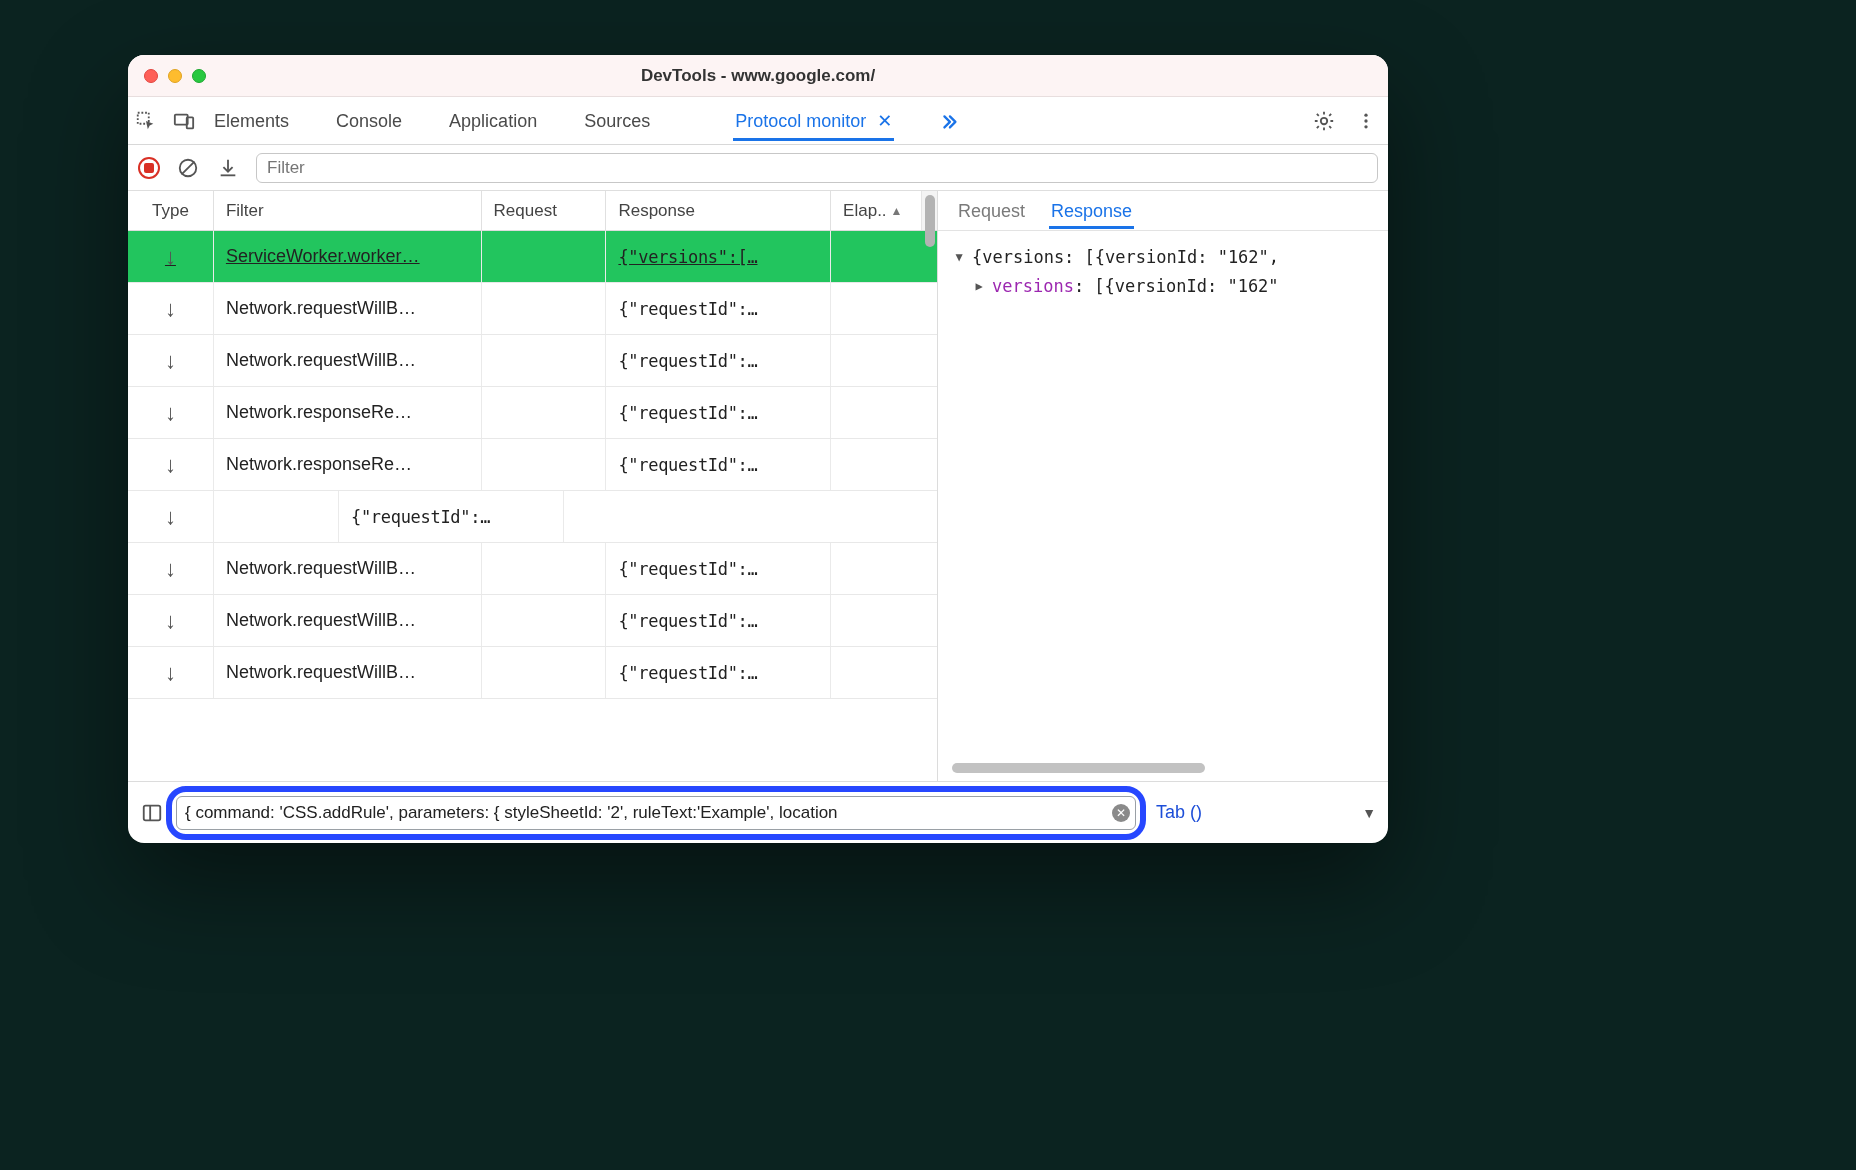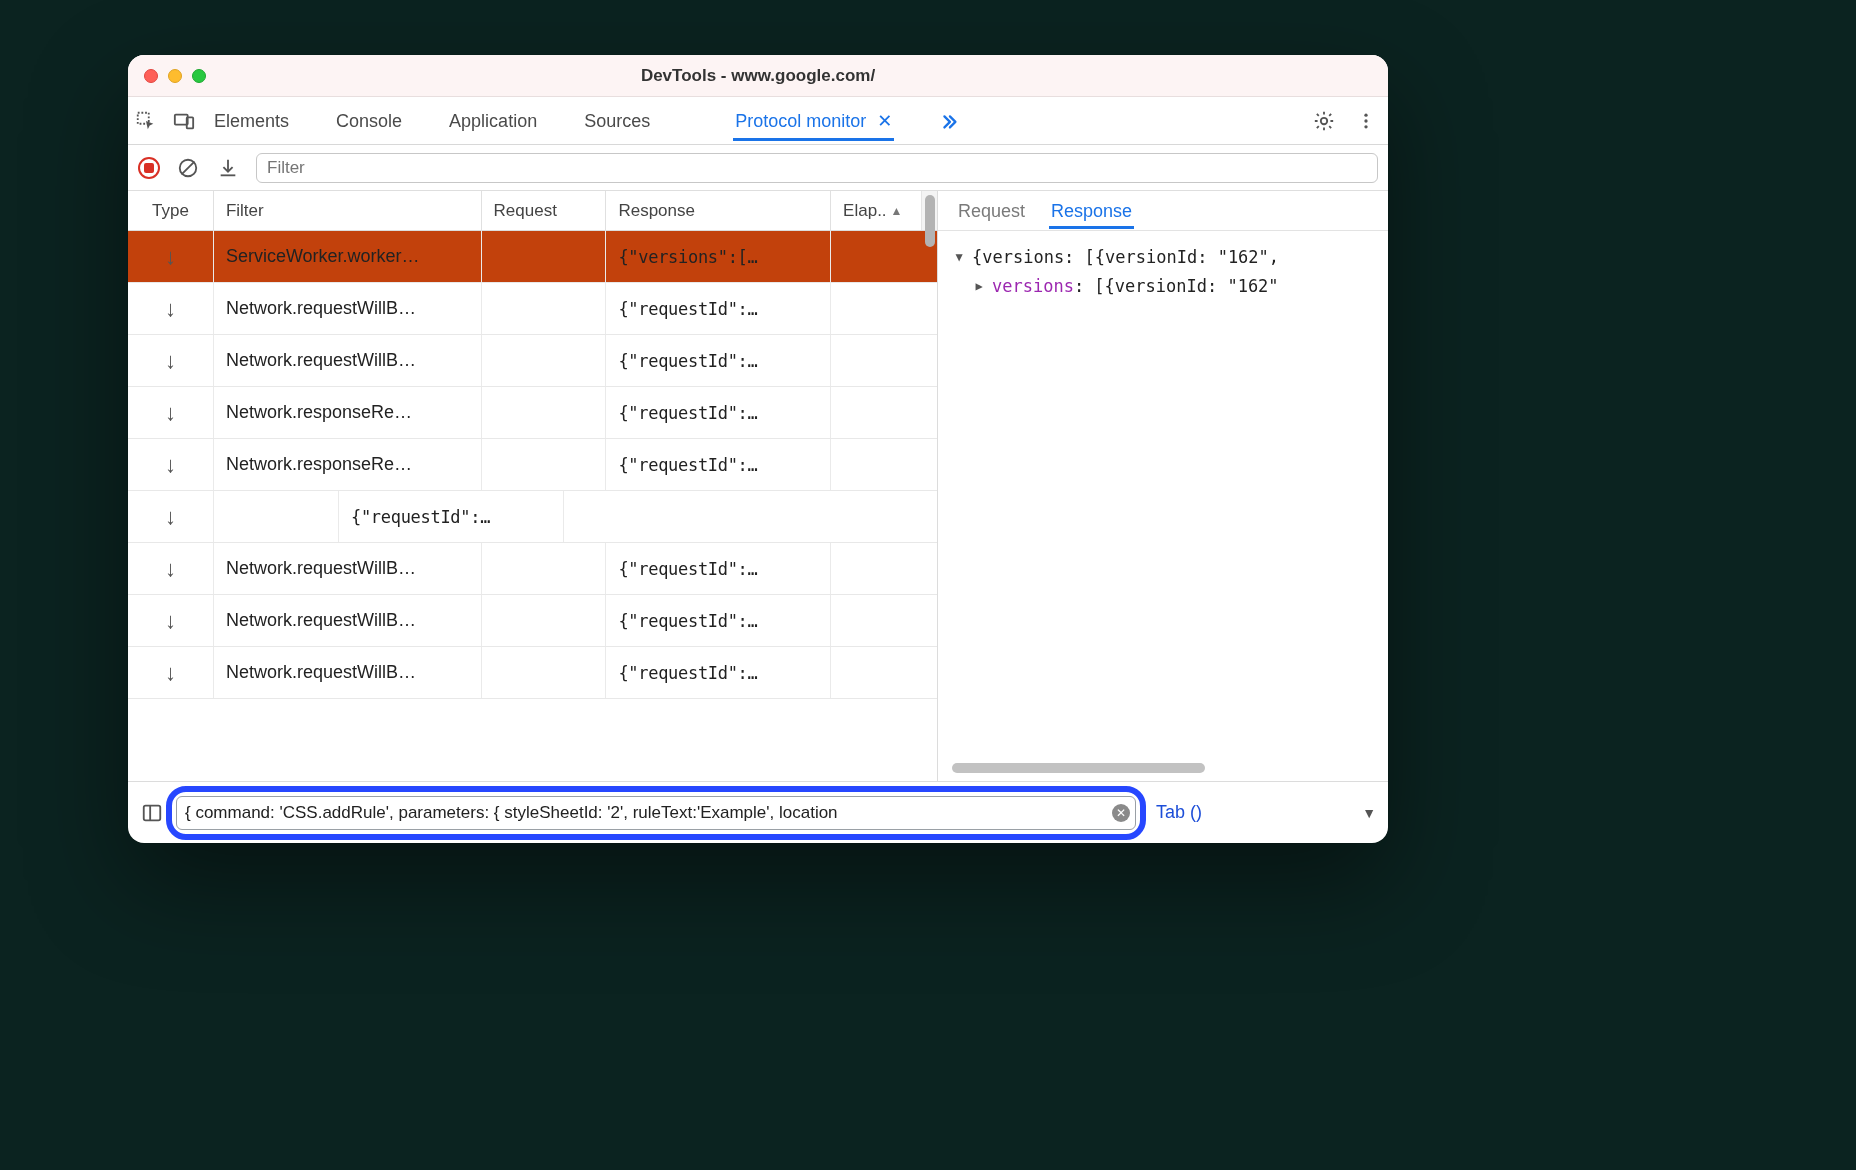--- a/index.html
+++ b/index.html
@@ -126,21 +126,21 @@
   .sort-ind { font-size:12px; margin-left:4px; color:#777; }
   .tbody { flex:1; overflow:auto; }
   .tr {
     display: flex;
     height: 52px;
     border-bottom: 1px solid #e8e8e8;
     font-size: 18px;
     color: #222;
     align-items: stretch;
   }
-  .tr.selected { background: #c2410c; }
+  .tr.selected { background: #22c55e; text-decoration: underline; }
   .td {
     display:flex; align-items:center;
     padding: 0 12px;
     border-right: 1px solid #eaeaea;
     overflow: hidden; white-space: nowrap; text-overflow: ellipsis;
   }
   .td.col-elapsed { border-right:none; }
   .td.col-type { justify-content:center; }
   .mono { font-family: ui-monospace, "SF Mono", Menlo, Consolas, monospace; font-size: 17px; letter-spacing: -0.3px; }
   .arrow-down::before { content:"↓"; color:#555; font-size:22px; }

